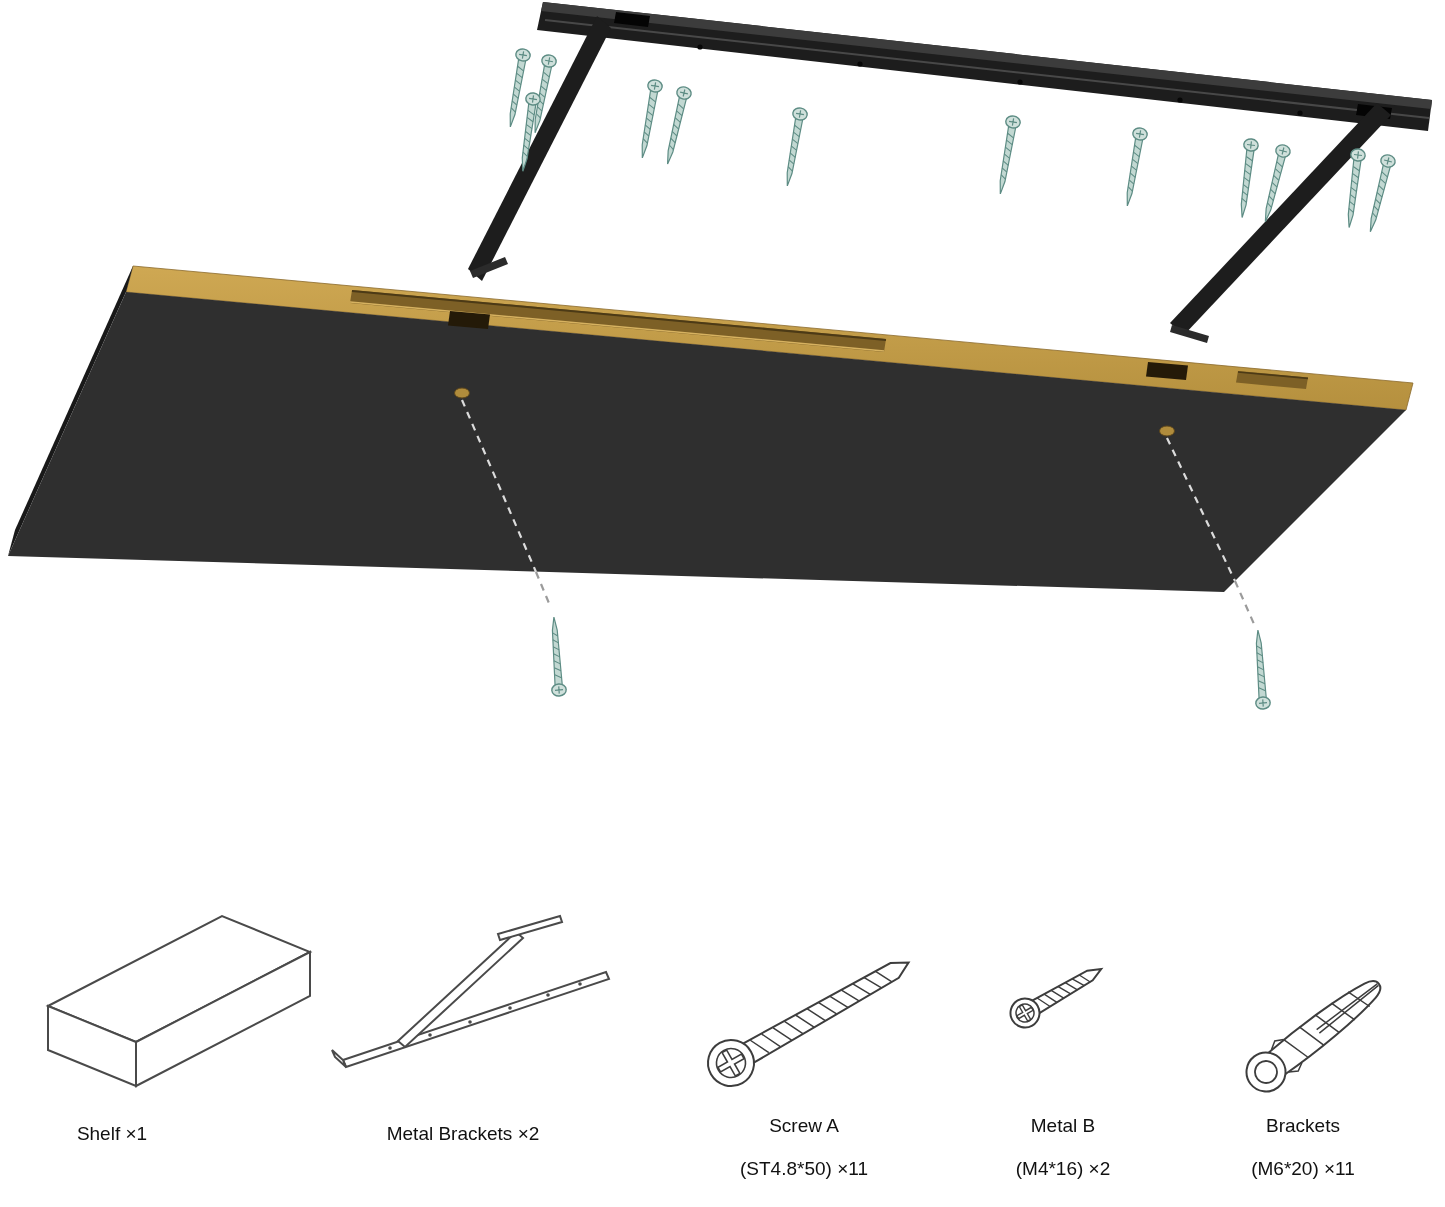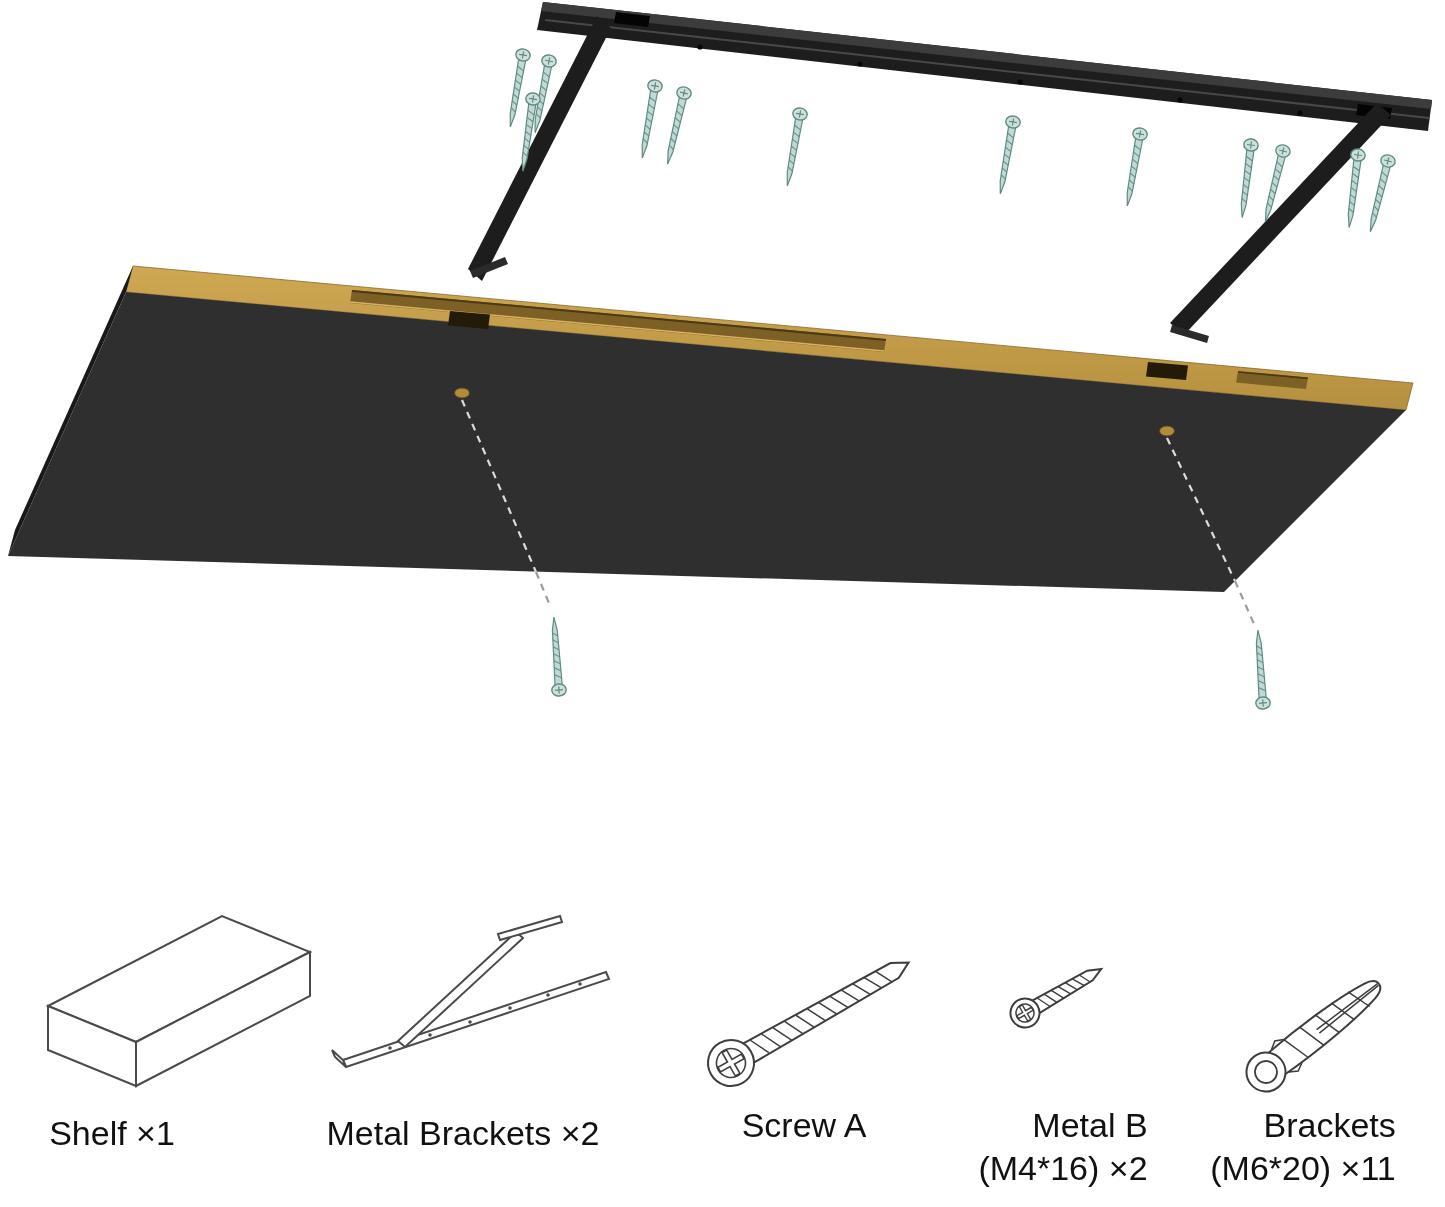--- a/index.html
+++ b/index.html
@@ -7,23 +7,23 @@
     width:1445px;height:1207px;
     background:#ffffff;
     position:relative;
     overflow:hidden;
     font-family:"Liberation Sans", sans-serif;
   }
   #scene{position:absolute;left:0;top:0;}
   .part-label{
     position:absolute;
     transform:translateX(-50%);
-    text-align:right;
+    text-align:center;
     color:#111111;
-    font-size:34px;
+    font-size:19px;
     line-height:43px;
     white-space:nowrap;
   }
   .part-label .spec{display:block;}
 </style>
 </head>
 <body>
 
 <svg id="scene" width="1445" height="1207" viewBox="0 0 1445 1207">
   <defs>
@@ -152,20 +152,21 @@
 <div class="part-label" style="left:112px; top:1112px">
   <span>Shelf ×1</span>
 </div>
 
 <div class="part-label" style="left:463px; top:1112px">
   <span>Metal Brackets ×2</span>
 </div>
 
 <div class="part-label" style="left:804px; top:1104px">
   <span>Screw A</span>
+  <span class="spec">(ST4.8*50) ×11</span>
 </div>
 
 <div class="part-label" style="left:1063px; top:1104px">
   <span>Metal B</span>
   <span class="spec">(M4*16) ×2</span>
 </div>
 
 <div class="part-label" style="left:1303px; top:1104px">
   <span>Brackets</span>
   <span class="spec">(M6*20) ×11</span>

